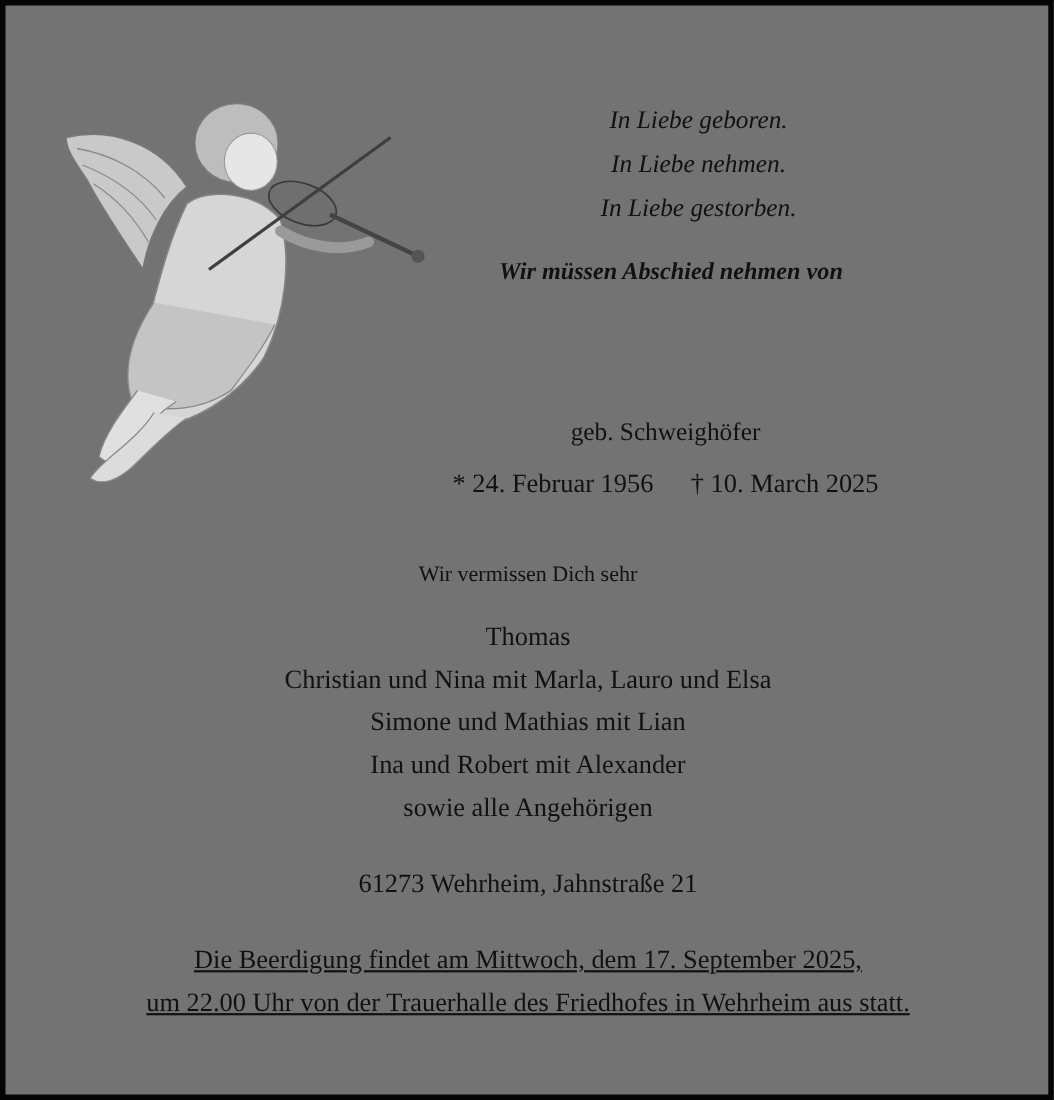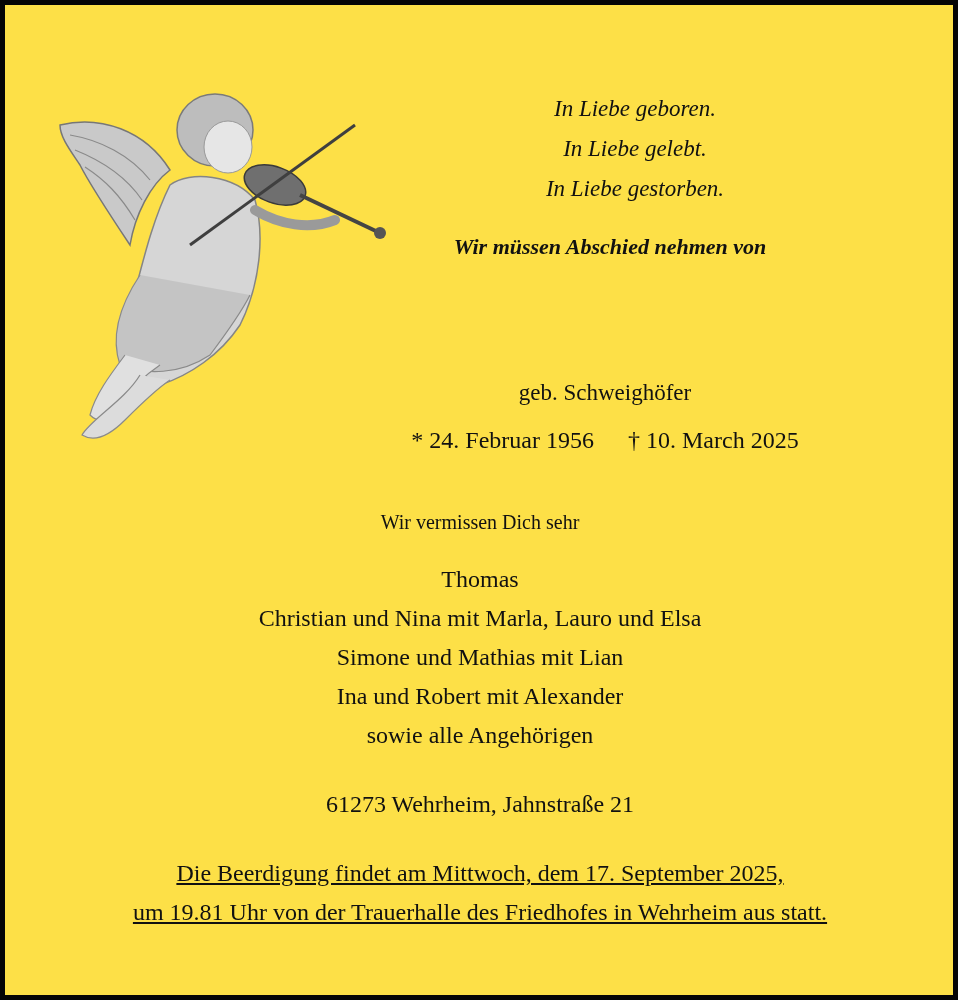--- a/index.html
+++ b/index.html
@@ -1,19 +1,19 @@
 <!DOCTYPE html>
 <html><head>
 <meta charset="utf-8">
 <style>
   html, body { margin: 0; padding: 0; }
   body { width: 958px; height: 1000px; background: #ffffff; position: relative; overflow: hidden; }
   .frame {
     position: absolute; left: 0; top: 0; width: 958px; height: 1000px;
-    box-sizing: border-box; border: 5px solid #050505; background: #fde047;
+    box-sizing: border-box; border: 5px solid #050505; background: #737373;
   }
   .serif { font-family: "Liberation Serif", "DejaVu Serif", serif; color: #111; }
   .center { position: absolute; text-align: center; white-space: nowrap; }
   .motto { left: 430px; width: 400px; top: 84px; font-style: italic; font-size: 23px; line-height: 40px; }
   .farewell { left: 380px; width: 450px; top: 229px; font-style: italic; font-weight: bold; font-size: 22px; }
   .name { left: 330px; width: 540px; top: 292px; font-style: italic; font-weight: bold; font-size: 60px; letter-spacing: 0.5px; }
   .maiden { left: 400px; width: 400px; top: 375px; font-size: 23px; }
   .dates { left: 330px; top: 422px; width: 540px; font-size: 24px; }
   .dates span { display: inline-block; }
   .dates .gap { width: 34px; }
@@ -48,21 +48,21 @@
 
     <ellipse cx="225" cy="110" rx="32" ry="18" transform="rotate(20 225 110)" fill="#6f6f6f" stroke="#3a3a3a" stroke-width="1.5"></ellipse>
     <line x1="250" y1="120" x2="330" y2="158" stroke="#444" stroke-width="4"></line>
     <circle cx="330" cy="158" r="6" fill="#555"></circle>
 
     <line x1="140" y1="170" x2="305" y2="50" stroke="#3f3f3f" stroke-width="3"></line>
   </svg>
 
   <div class="center serif motto">
     <div>In Liebe geboren.</div>
-    <div>In Liebe gelebt.</div>
+    <div>In Liebe nehmen.</div>
     <div>In Liebe gestorben.</div>
   </div>
 
   <div class="center serif farewell">Wir müssen Abschied nehmen von</div>
 
 
   <div class="center serif maiden">geb. Schweighöfer</div>
 
   <div class="center serif dates">
     <span>* 24. Februar 1956</span><span class="gap"></span><span>† 10. March 2025</span>
@@ -75,16 +75,16 @@
     <div>Christian und Nina mit Marla, Lauro und Elsa</div>
     <div>Simone und Mathias mit Lian</div>
     <div>Ina und Robert mit Alexander</div>
     <div>sowie alle Angehörigen</div>
   </div>
 
   <div class="center serif address">61273 Wehrheim, Jahnstraße 21</div>
 
   <div class="center serif funeral">
     <div>Die Beerdigung findet am Mittwoch, dem 17. September 2025,</div>
-    <div>um 19.81 Uhr von der Trauerhalle des Friedhofes in Wehrheim aus statt.</div>
+    <div>um 22.00 Uhr von der Trauerhalle des Friedhofes in Wehrheim aus statt.</div>
   </div>
 
 </div>
 
 </body></html>

